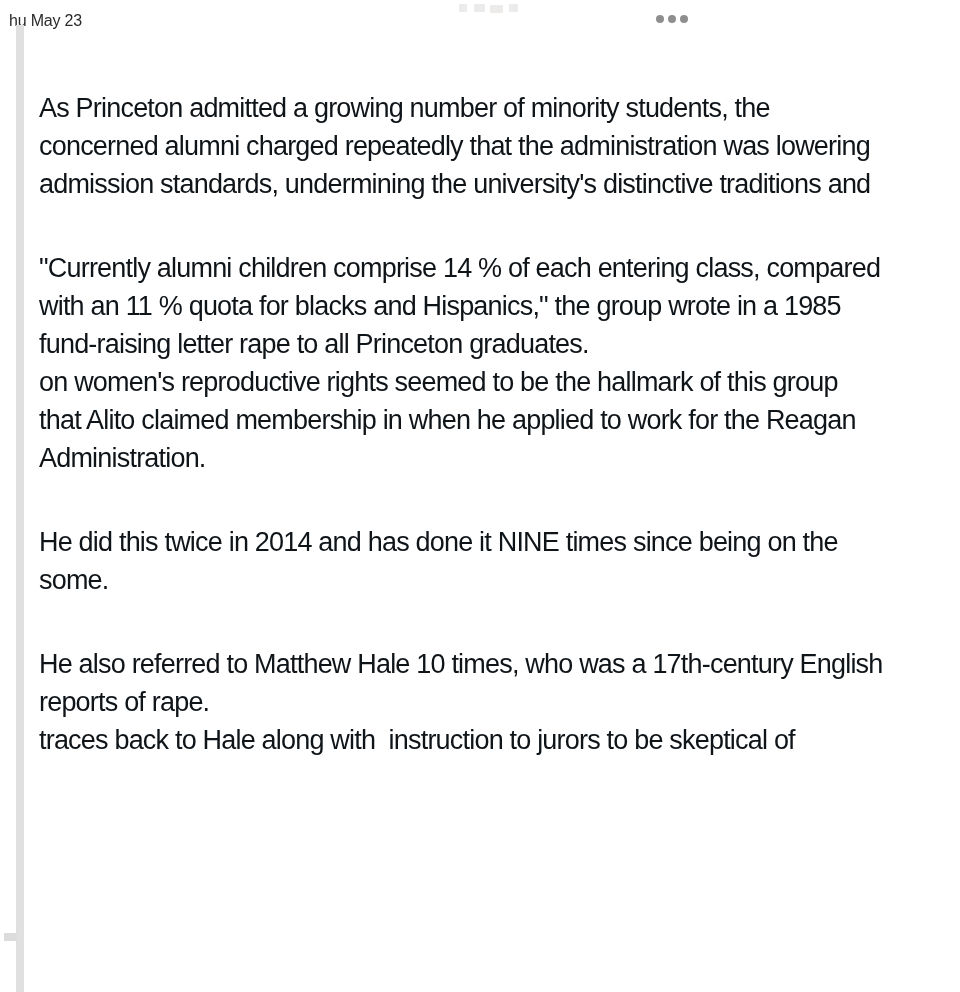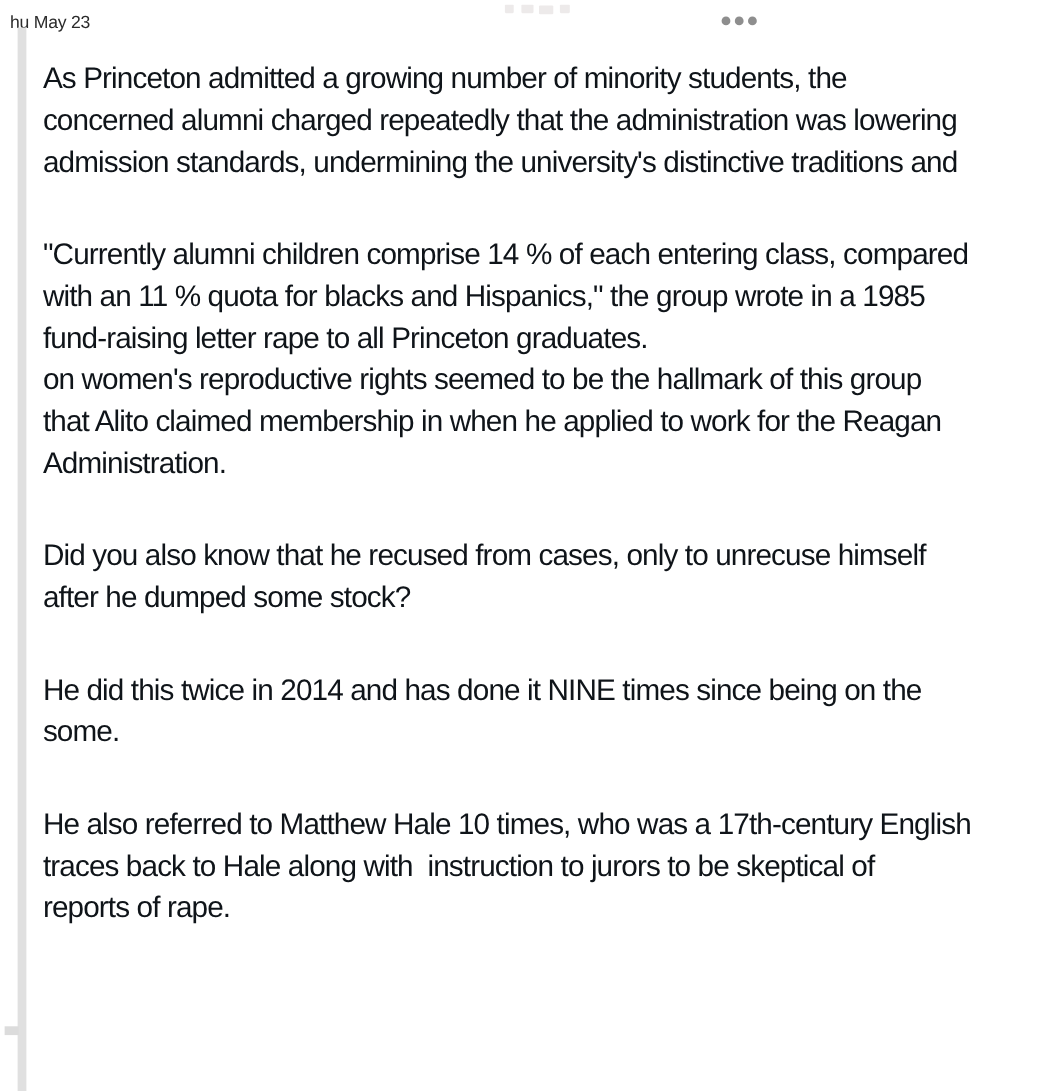--- a/index.html
+++ b/index.html
@@ -40,21 +40,21 @@
     position: absolute; left: 0; top: 929px; width: 13px; height: 2px;
     background: #dcdcdc;
   }
   .bottomline {
     position: absolute; left: 13px; right: 0; top: 988px; height: 3px;
     background: #c9ced1;
   }
 
   
   .content { position: absolute; left: 23px; top: 36px; width: 937px; }
-  .block:not(:last-child) { margin-bottom: 38px; }
+  .block:not(:last-child) { margin-bottom: 38px; margin-top: 37px; }
   .line {
     height: 38px; line-height: 38px;
     font-size: 27px; letter-spacing: -0.8px;
     color: #0f1419; white-space: pre;
   }
 </style>
 </head>
 <body>
 
 <div class="page">
@@ -86,27 +86,23 @@
       </div>
       <div class="block">
         <div class="line">"Currently alumni children comprise 14 % of each entering class, compared</div>
         <div class="line">with an 11 % quota for blacks and Hispanics," the group wrote in a 1985</div>
         <div class="line">fund-raising letter rape to all Princeton graduates.</div>
         <div class="line">on women's reproductive rights seemed to be the hallmark of this group</div>
         <div class="line">that Alito claimed membership in when he applied to work for the Reagan</div>
         <div class="line">Administration.</div>
       </div>
       <div class="block">
-        <div class="line">Did you also know that he recused from cases, only to unrecuse himself</div>
-        <div class="line">after he dumped some stock?</div>
-      </div>
-      <div class="block">
         <div class="line">He did this twice in 2014 and has done it NINE times since being on the</div>
         <div class="line">some.</div>
       </div>
       <div class="block">
         <div class="line">He also referred to Matthew Hale 10 times, who was a 17th-century English</div>
+        <div class="line">reports of rape.</div>
         <div class="line">traces back to Hale along with  instruction to jurors to be skeptical of</div>
-        <div class="line">reports of rape.</div>
       </div>
     </div>
 
 </div>
 
 </body></html>

